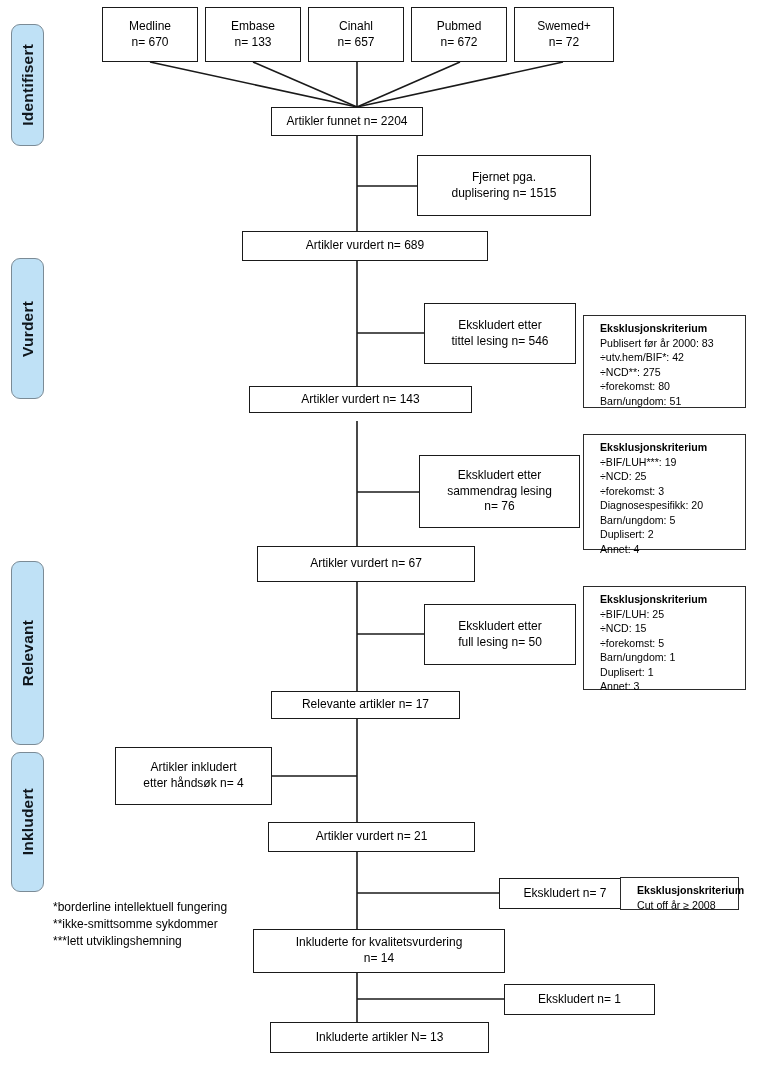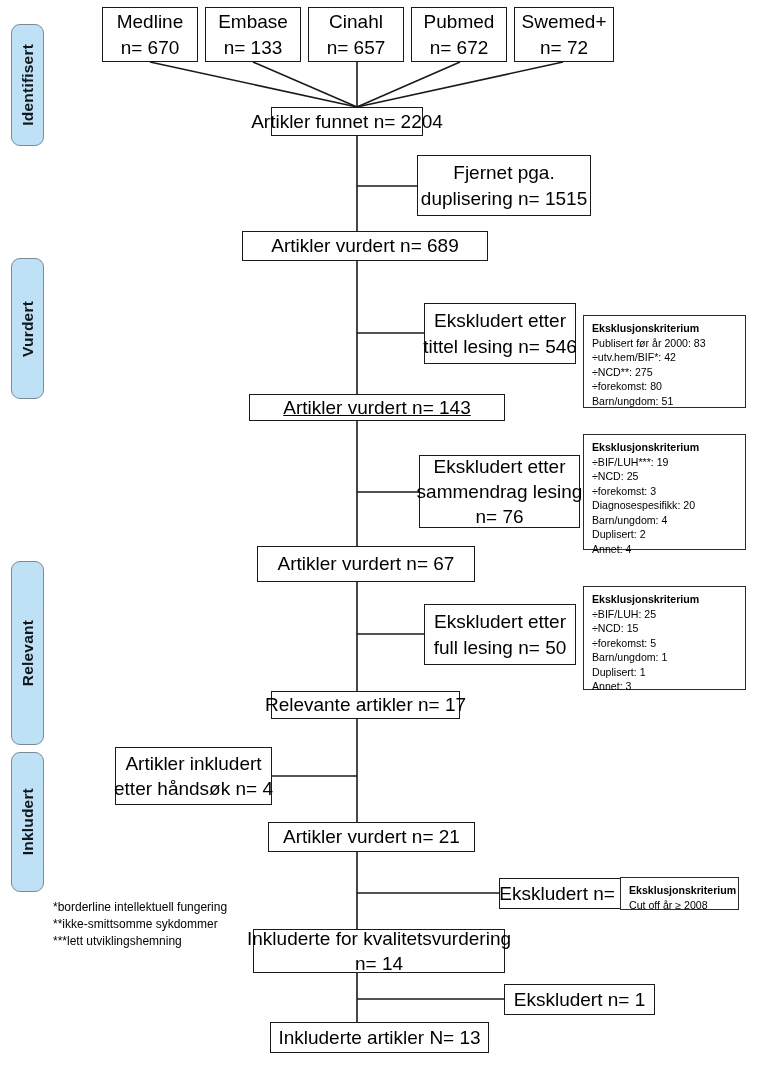--- a/index.html
+++ b/index.html
@@ -52,34 +52,34 @@
   .node {
     position: absolute;
     box-sizing: border-box;
     background: #ffffff;
     border: 1.7px solid #1a1a1a;
     display: flex;
     flex-direction: column;
     align-items: center;
     justify-content: center;
     text-align: center;
-    font-size: 19px;
+    font-size: 12px;
     line-height: 1.32;
     padding: 2px 4px;
     z-index: 3;
   }
   .node .ln { display: block; white-space: nowrap; }
 
   
   .crit {
     position: absolute;
     box-sizing: border-box;
     background: #ffffff;
     border: 1.4px solid #2b2b2b;
-    padding: 5px 7px 4px 8px;
+    padding: 5px 7px 4px 16px;
     font-size: 10.6px;
     line-height: 1.365;
     text-align: left;
     z-index: 3;
   }
   .crit .crit-title {
     font-weight: bold;
     display: block;
     margin-bottom: 0.5px;
   }
@@ -184,21 +184,21 @@
 
   <div class="node" style="left:242px; top:231px; width:246px; height:30px;">
     <span class="ln">Artikler vurdert n= 689</span>
   </div>
 
   <div class="node" style="left:424px; top:303px; width:152px; height:61px;">
     <span class="ln">Ekskludert etter</span>
     <span class="ln">tittel lesing n= 546</span>
   </div>
 
-  <div class="node" style="left:249px; top:394px; width:256px; height:27px;text-decoration:underline;">
+  <div class="node" style="left:249px; top:386px; width:223px; height:27px;">
     <span class="ln">Artikler vurdert n= 143</span>
   </div>
 
   <div class="node" style="left:419px; top:455px; width:161px; height:73px;">
     <span class="ln">Ekskludert etter</span>
     <span class="ln">sammendrag lesing</span>
     <span class="ln">n= 76</span>
   </div>
 
   <div class="node" style="left:257px; top:546px; width:218px; height:36px;">
@@ -248,21 +248,21 @@
     <span class="crit-line">÷forekomst: 80</span>
     <span class="crit-line">Barn/ungdom: 51</span>
   </div>
 
   <div class="crit" style="left:583px; top:434px; width:163px; height:116px;">
     <span class="crit-title">Eksklusjonskriterium</span>
     <span class="crit-line">÷BIF/LUH***: 19</span>
     <span class="crit-line">÷NCD: 25</span>
     <span class="crit-line">÷forekomst: 3</span>
     <span class="crit-line">Diagnosespesifikk: 20</span>
-    <span class="crit-line">Barn/ungdom: 4</span>
+    <span class="crit-line">Barn/ungdom: 5</span>
     <span class="crit-line">Duplisert: 2</span>
     <span class="crit-line">Annet: 4</span>
   </div>
 
   <div class="crit" style="left:583px; top:586px; width:163px; height:104px;">
     <span class="crit-title">Eksklusjonskriterium</span>
     <span class="crit-line">÷BIF/LUH: 25</span>
     <span class="crit-line">÷NCD: 15</span>
     <span class="crit-line">÷forekomst: 5</span>
     <span class="crit-line">Barn/ungdom: 1</span>

